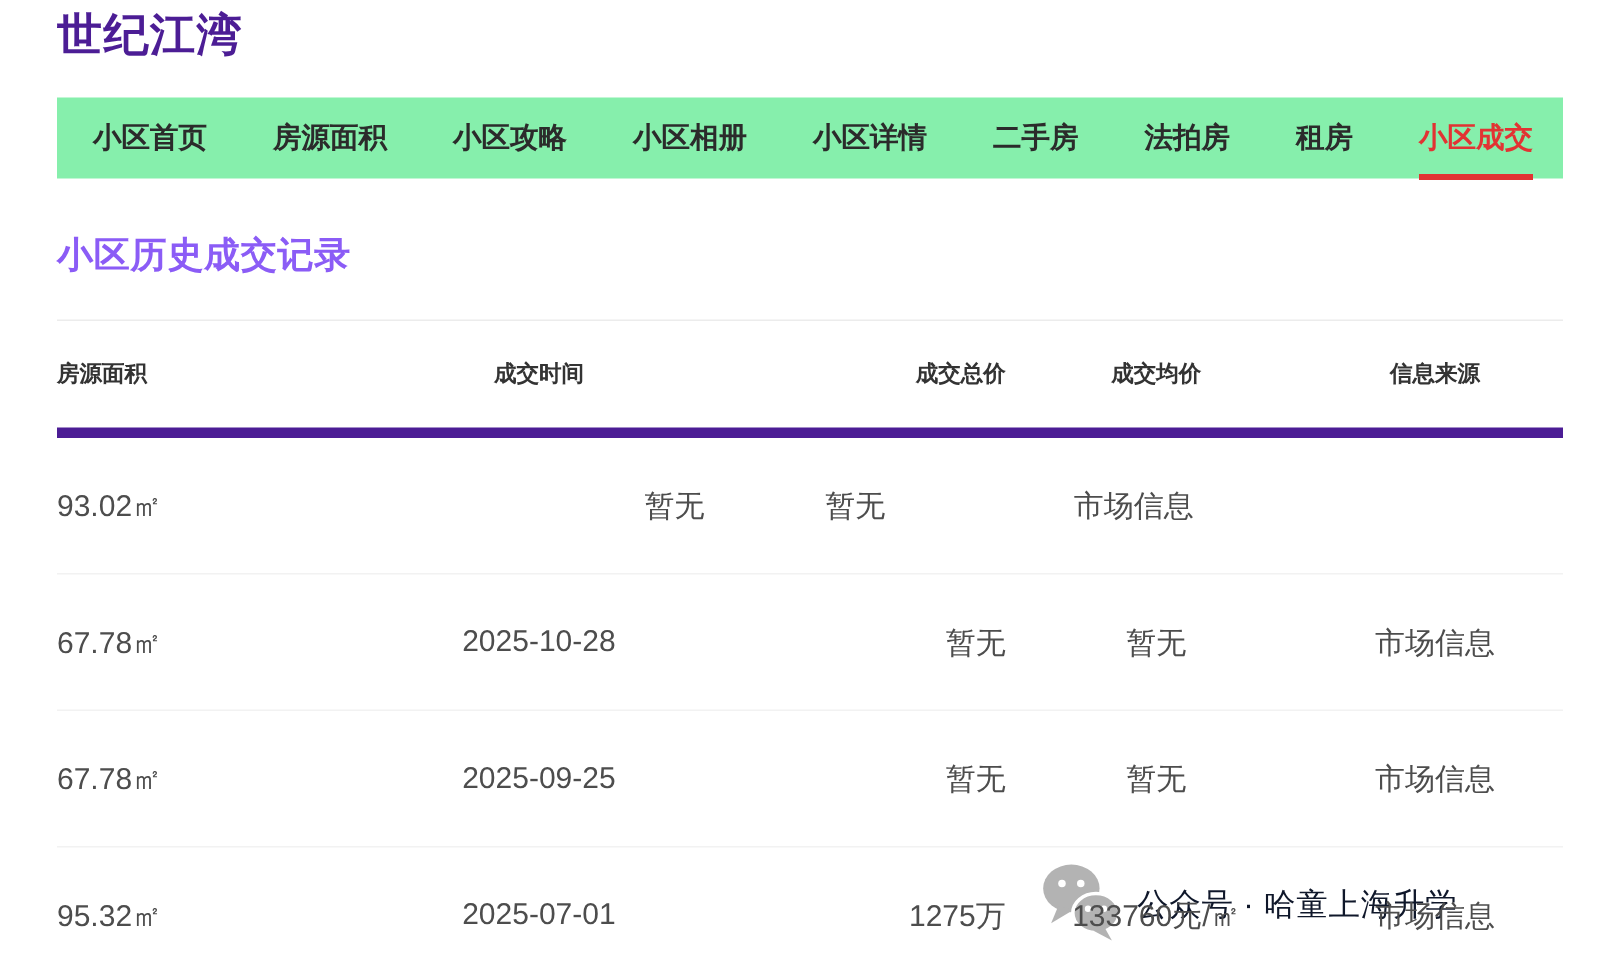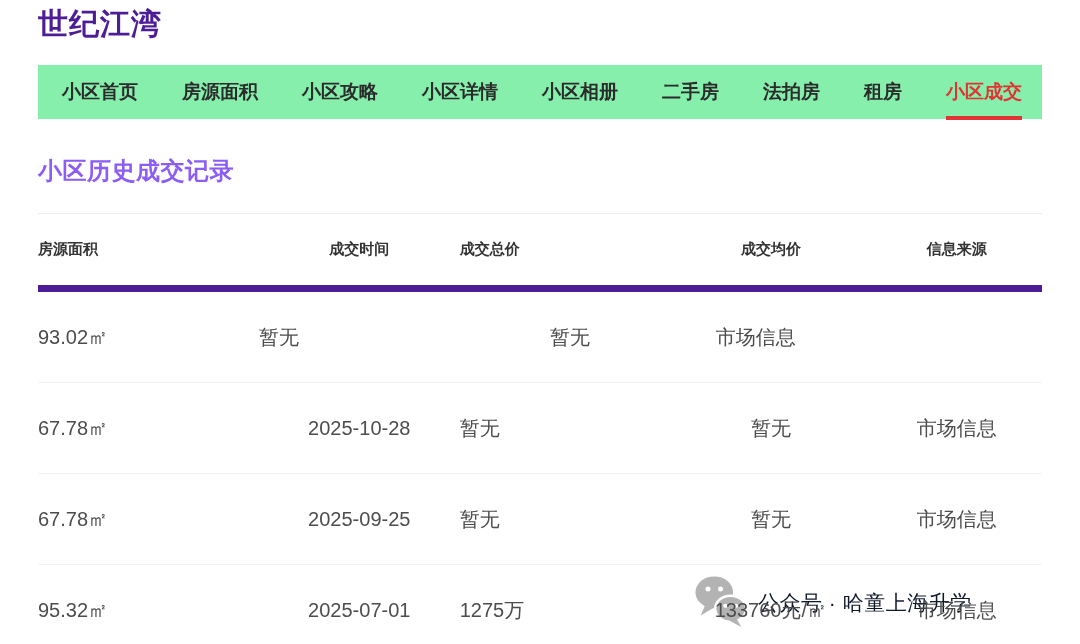--- a/index.html
+++ b/index.html
@@ -67,21 +67,21 @@
   }
   .trow {
     display: flex; align-items: center;
     height: 90px;
     border-bottom: 1px solid #f2f2f2;
     font-size: 20px; color: #4d4d4d;
   }
   .trow:last-child { border-bottom: none; }
   .c1 { width: 22%; text-align: left; }
   .c2 { width: 20%; text-align: center; }
-  .c3 { width: 21%; text-align: left; }
+  .c3 { width: 21%; text-align: right; }
   .c4 { width: 20%; text-align: center; }
   .c5 { width: 17%; text-align: center; }
 
   
   .watermark {
     position: absolute;
     left: 694px; top: 576px;
     height: 54px;
     display: flex; align-items: center; gap: 10px;
     z-index: 0;
@@ -118,22 +118,22 @@
 </div>
 
 <div class="container">
 
   <h1 class="page-title">世纪江湾</h1>
 
   <nav class="nav-bar">
     <div class="nav-tab">小区首页</div>
     <div class="nav-tab">房源面积</div>
     <div class="nav-tab">小区攻略</div>
+    <div class="nav-tab">小区相册</div>
     <div class="nav-tab">小区详情</div>
-    <div class="nav-tab">小区相册</div>
     <div class="nav-tab">二手房</div>
     <div class="nav-tab">法拍房</div>
     <div class="nav-tab">租房</div>
     <div class="nav-tab active">小区成交</div>
   </nav>
 
   <h2 class="section-title">小区历史成交记录</h2>
 
   <div class="table">
 

